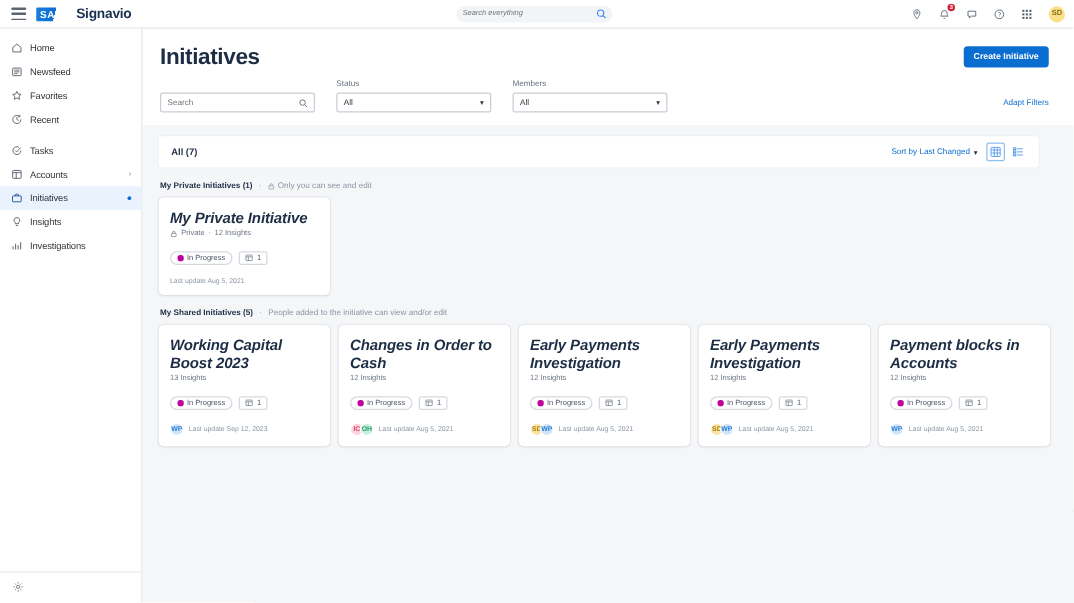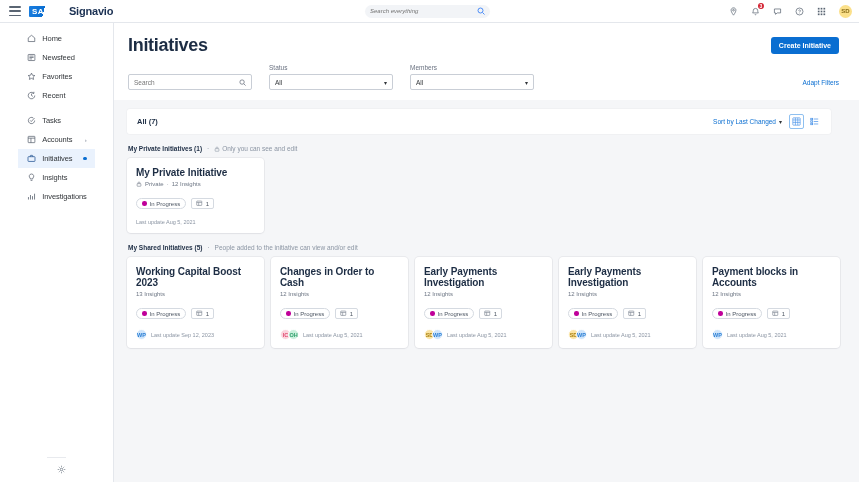--- a/index.html
+++ b/index.html
@@ -21,21 +21,21 @@
     align-items: center;
     position: relative;
   }
   .hamburger {
     width: 12px; height: 10px;
     margin-left: 9px; margin-right: 8px;
     display: flex; flex-direction: column; justify-content: space-between;
     cursor: pointer;
   }
   .hamburger span { display: block; height: 1.5px; background: #5a6573; border-radius: 1px; }
-  .logo-wrap { display: flex; align-items: center; gap: 16px; }
+  .logo-wrap { display: flex; align-items: center; gap: 8px; }
   .sap-badge {
     background: linear-gradient(105deg, #1a7ee0 0%, #0a6ed1 60%, #ffffff 60%, #ffffff 100%);
     color: #ffffff;
     font-weight: bold;
     font-size: 8px;
     letter-spacing: 0.5px;
     padding: 1px 3px 1px 3px;
     line-height: 9px;
     border-radius: 1px;
     font-family: "Liberation Sans", sans-serif;
@@ -90,21 +90,20 @@
   .layout { flex: 1; display: flex; min-height: 0; }
 
   
   .sidebar {
     width: 114px; min-width: 114px;
     background: #ffffff;
     border-right: 1px solid #e4e7ec;
     display: flex; flex-direction: column;
     padding-top: 6px;
     position: relative;
-    align-items: center;
   }
   .nav-item {
     display: flex; align-items: center;
     height: 19px;
     padding: 0 8px 0 9px;
     gap: 6px;
     font-size: 7.5px;
     color: #32363a;
     cursor: pointer;
     position: relative;
@@ -226,22 +225,22 @@
   .card {
     background: #ffffff;
     border-radius: 4px;
     width: 137px;
     min-width: 137px;
     padding: 9px 9px 8px 9px;
     box-shadow: 0 0 0 1px rgba(15,23,42,0.05), 0 1px 2px rgba(15,23,42,0.04);
     cursor: pointer;
   }
   .card-title {
-    font-size: 10px; font-weight: bold; color: #1d2d44;
-    margin-bottom: 3px; letter-spacing: -0.1px;
+    font-size: 12px; font-weight: bold; color: #1d2d44;
+    margin-bottom: 3px; letter-spacing: -0.1px; font-style: italic;
   }
   .card-meta {
     font-size: 6px; color: #6d7684;
     display: flex; align-items: center; gap: 3px;
     margin-bottom: 11px;
   }
   .lock-ico { font-size: 6px; color: #6d7684; }
   .chips { display: flex; align-items: center; gap: 5px; margin-bottom: 10px; }
   .chip {
     border: 1px solid #d5dae1; border-radius: 9px;

